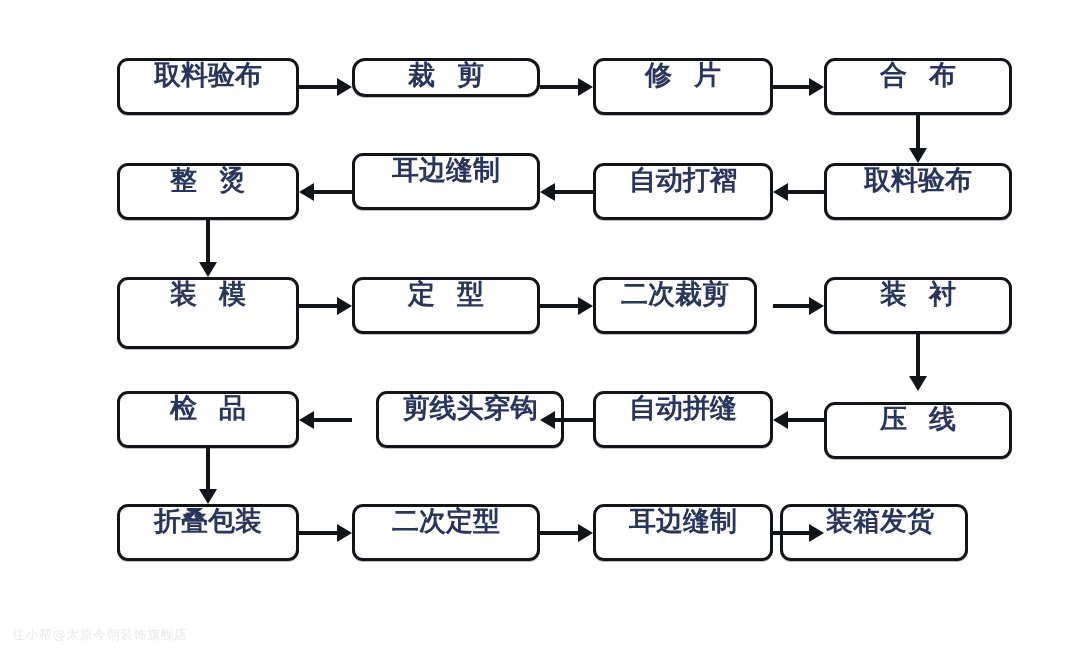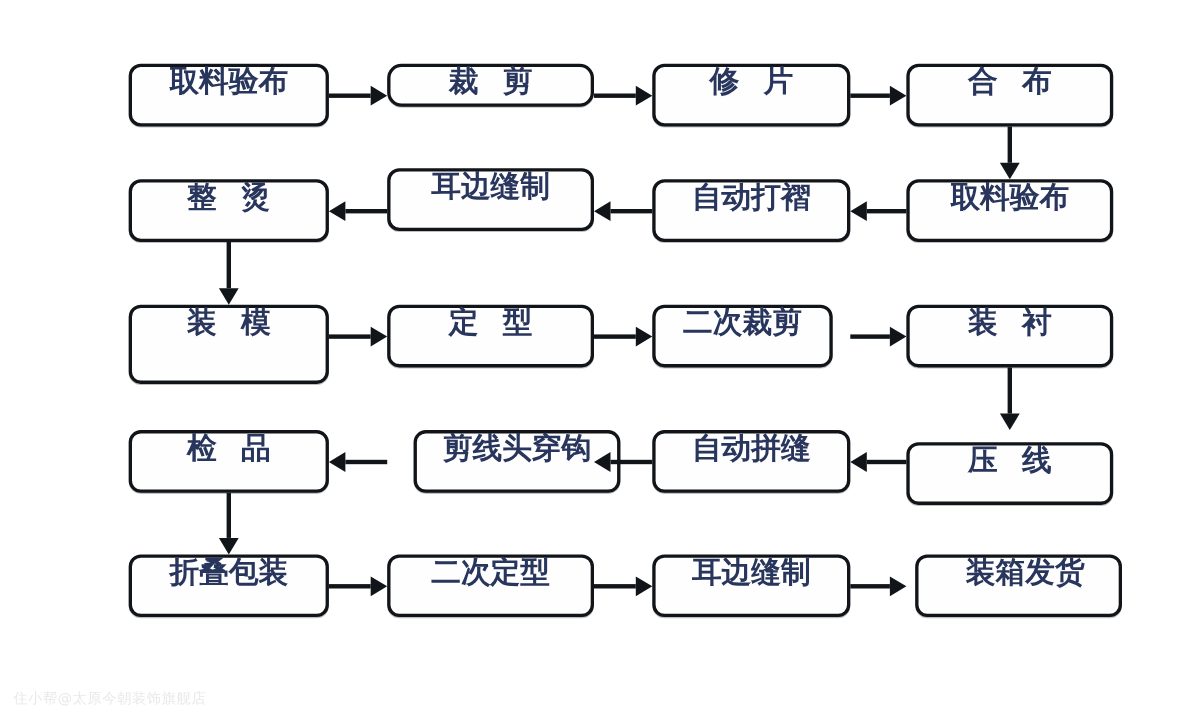--- a/index.html
+++ b/index.html
@@ -150,21 +150,21 @@
       </div>
       <div class="node" style="left: 117px; top: 504px; width: 182px; height: 57px;">
         <span class="node-label">折叠包装</span>
       </div>
       <div class="node" style="left: 352px; top: 504px; width: 188px; height: 57px;">
         <span class="node-label">二次定型</span>
       </div>
       <div class="node" style="left: 593px; top: 504px; width: 180px; height: 57px;">
         <span class="node-label">耳边缝制</span>
       </div>
-      <div class="node" style="left: 832px; top: 504px; width: 188px; height: 57px; padding-left: 12px;">
+      <div class="node" style="left: 780px; top: 504px; width: 188px; height: 57px; padding-left: 12px;">
         <span class="node-label">装箱发货</span>
       </div>
     </div>
   <div id="edges-layer">
       <div class="conn-line-h" style="position: absolute; left: 299px; top: 84.5px; width: 38px;"></div>
       <div class="arrowhead right" style="position: absolute; left: 337px; top: 77.5px;"></div>
       <div class="conn-line-h" style="position: absolute; left: 540px; top: 84.5px; width: 38px;"></div>
       <div class="arrowhead right" style="position: absolute; left: 578px; top: 77.5px;"></div>
       <div class="conn-line-h" style="position: absolute; left: 773px; top: 84.5px; width: 36px;"></div>
       <div class="arrowhead right" style="position: absolute; left: 809px; top: 77.5px;"></div>

